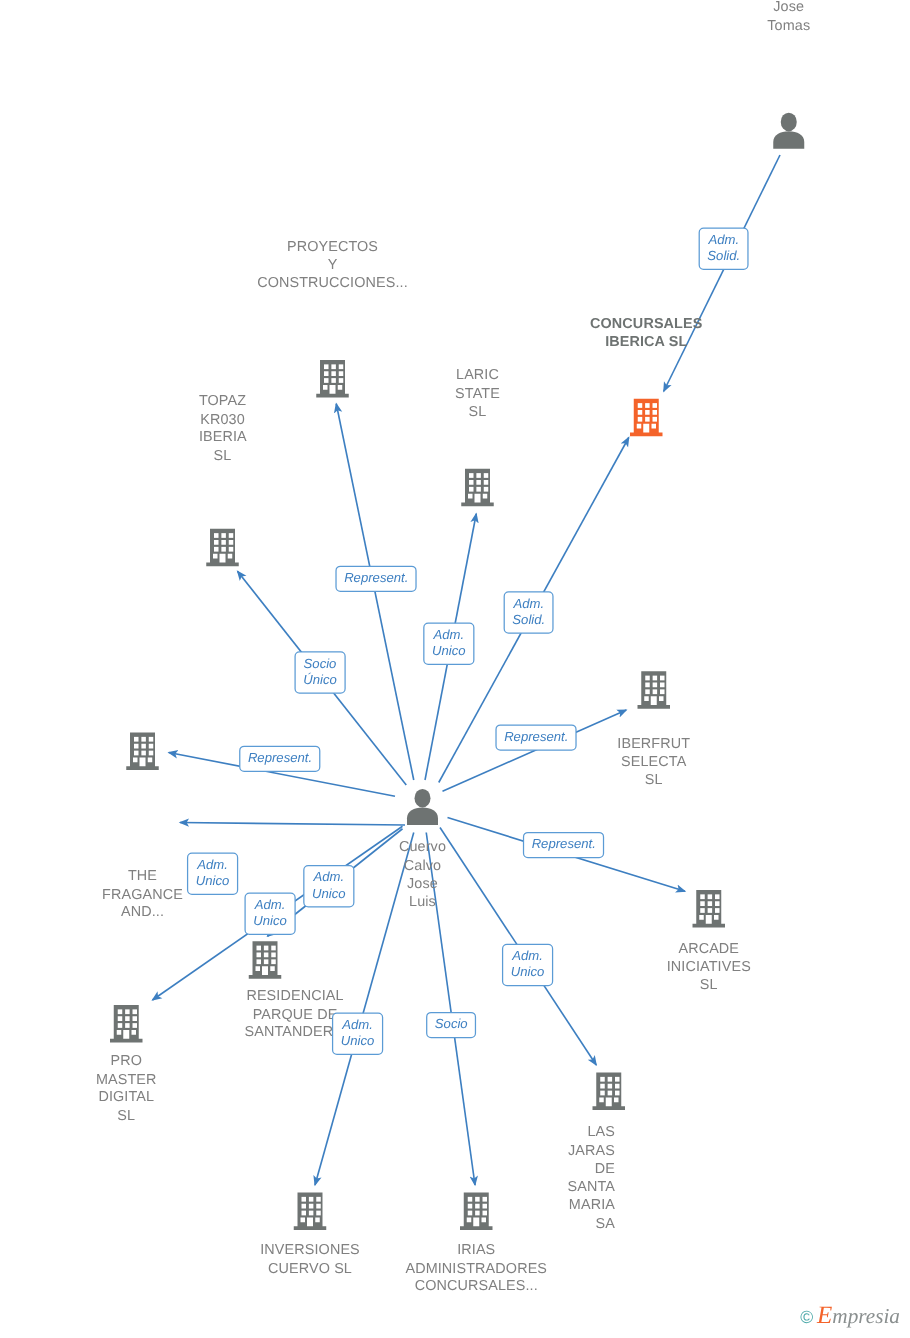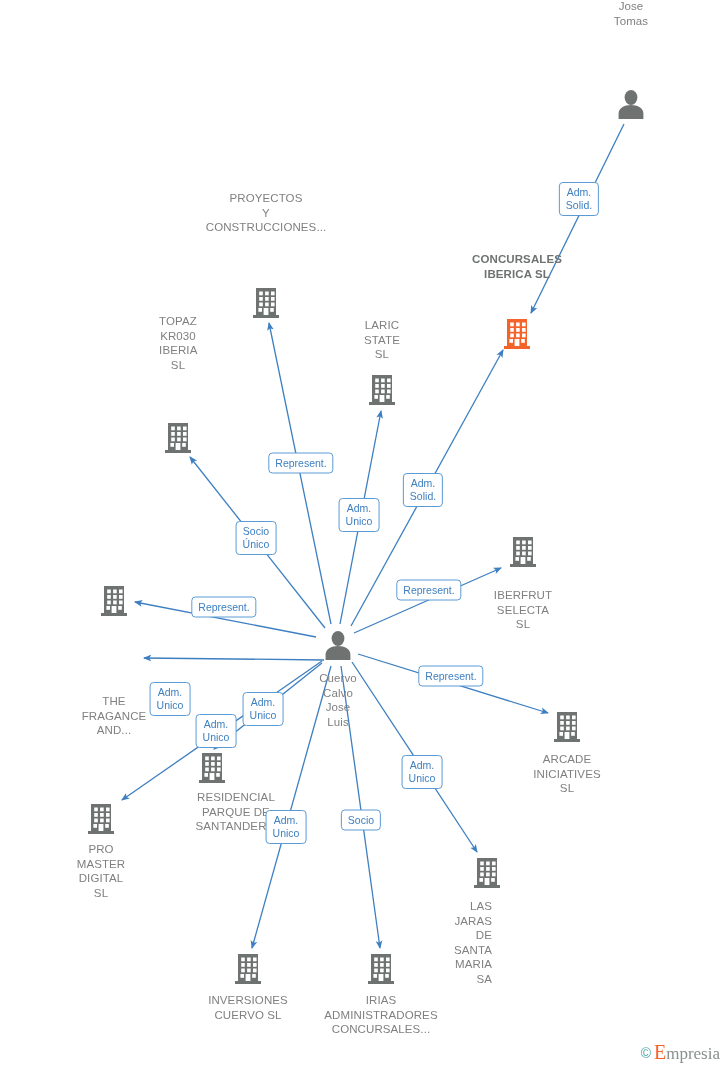--- a/index.html
+++ b/index.html
@@ -57,36 +57,38 @@
     background: #ffffff;
     border: 1px solid #5b9bd5;
     border-radius: 4px;
     color: #3d7fc1;
     font-size: 10.5px;
     line-height: 13px;
     text-align: center;
     padding: 3px 6px;
     white-space: pre-line;
     box-sizing: border-box;
+    font-style: italic;
   }
   #watermark {
     position: absolute;
     right: 8px;
     bottom: 6px;
     display: flex;
     align-items: center;
     gap: 3px;
     font-size: 15px;
   }
   #watermark .c-mark {
     color: #4aa8a8;
     font-size: 14px;
   }
   #watermark .brand {
     font-family: "Liberation Serif", serif;
+    font-style: italic;
     font-size: 17px;
     color: #8a8f8f;
   }
   #watermark .brand .cap {
     color: #f4632a;
     font-size: 20px;
   }
 </style>
 </head>
 <body>
@@ -175,21 +177,21 @@
             <rect x="8.2" y="11" width="3.6" height="3.8" fill="#ffffff"></rect>
             <rect x="14.1" y="11" width="3.6" height="3.8" fill="#ffffff"></rect>
             <rect x="20" y="11" width="3.6" height="3.8" fill="#ffffff"></rect>
             <rect x="8.2" y="16.5" width="3.6" height="3.8" fill="#ffffff"></rect>
             <rect x="14.1" y="16.5" width="3.6" height="3.8" fill="#ffffff"></rect>
             <rect x="20" y="16.5" width="3.6" height="3.8" fill="#ffffff"></rect>
             <rect x="12.6" y="22" width="4.8" height="7" fill="#ffffff"></rect>
             <rect x="7.4" y="22" width="3.6" height="3.8" fill="#ffffff"></rect>
             <rect x="19.2" y="22" width="3.6" height="3.8" fill="#ffffff"></rect>
           </svg></div>
-        <div class="node-label above" style="left: 382px; top: 337px; margin-top: 24px;">LARIC
+        <div class="node-label above" style="left: 382px; top: 337px;">LARIC
 STATE SL</div>
       </div>
       <div class="node">
         <div class="node-icon" style="left: 178px; top: 438px;"><svg width="30" height="34" viewBox="0 0 30 34">
             <path d="M5 2 h20 v27 h3 v3 h-26 v-3 h3 z" fill="#6e7372"></path>
             <rect x="8.2" y="5.5" width="3.6" height="3.8" fill="#ffffff"></rect>
             <rect x="14.1" y="5.5" width="3.6" height="3.8" fill="#ffffff"></rect>
             <rect x="20" y="5.5" width="3.6" height="3.8" fill="#ffffff"></rect>
             <rect x="8.2" y="11" width="3.6" height="3.8" fill="#ffffff"></rect>
             <rect x="14.1" y="11" width="3.6" height="3.8" fill="#ffffff"></rect>

